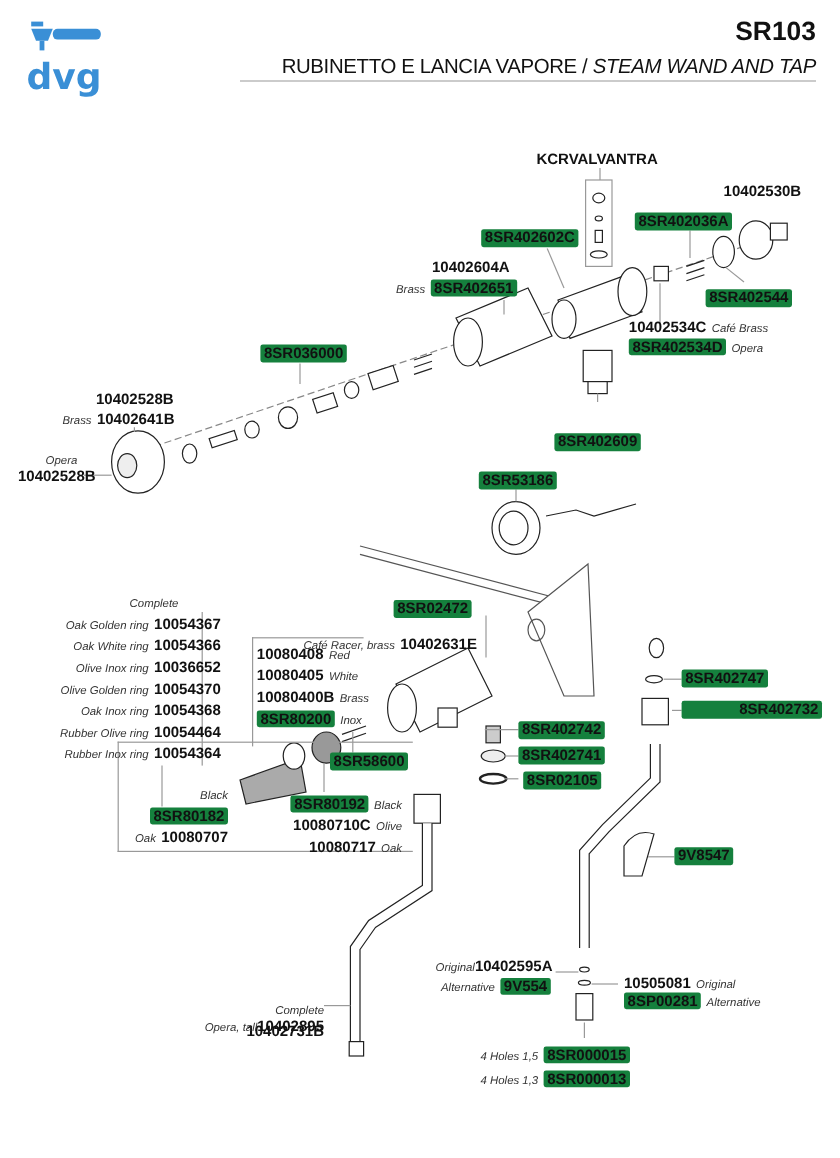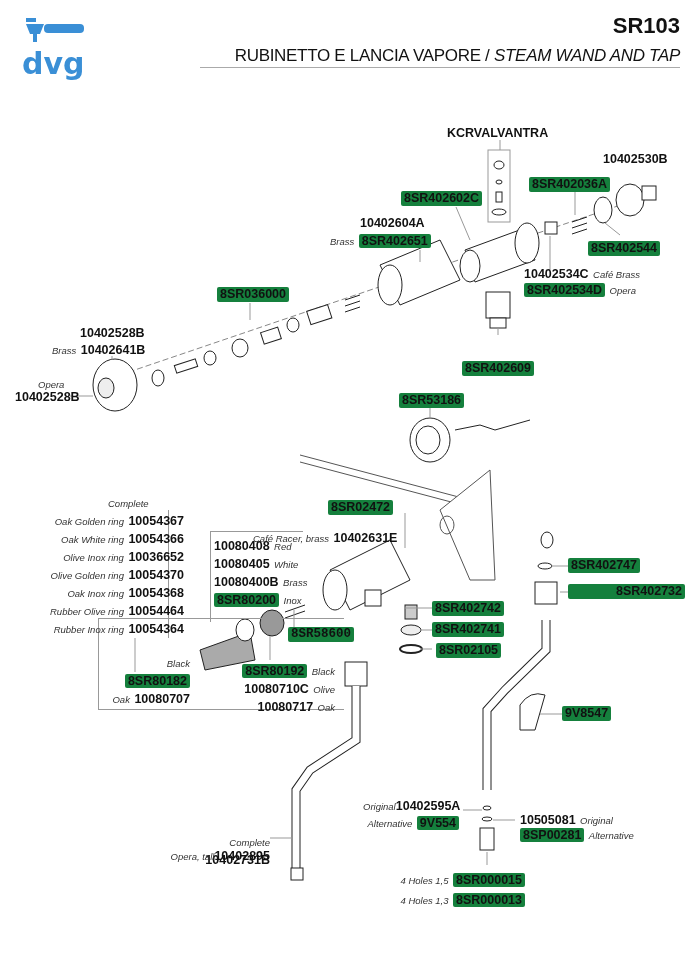--- a/index.html
+++ b/index.html
@@ -207,21 +207,21 @@
   <span class="code">10402631E</span>
 </div>
 
 <div class="abs" style="left:214px;top:536px;">
   <div><span class="code">10080408</span> <span class="note">Red</span></div>
   <div><span class="code">10080405</span> <span class="note">White</span></div>
   <div><span class="code">10080400B</span> <span class="note">Brass</span></div>
   <div><span class="code hl">8SR80200</span> <span class="note">Inox</span></div>
 </div>
 
-<div class="abs code hl" style="left:288px;top:627px;font-family:Liberation Mono, monospace;">8SR58600</div>
+<div class="abs code hl" style="left:275px;top:627px;">8SR58600</div>
 <div class="abs code hl" style="left:432px;top:601px;">8SR402742</div>
 <div class="abs code hl" style="left:432px;top:622px;">8SR402741</div>
 <div class="abs code hl" style="left:436px;top:643px;">8SR02105</div>
 <div class="abs code hl" style="left:568px;top:558px;">8SR402747</div>
 <div class="abs code hl" style="left:568px;top:584px;padding-left:48px;">8SR402732</div>
 <div class="abs code hl" style="left:562px;top:706px;">9V8547</div>
 
 <div class="abs" style="left:100px;top:653px;text-align:right;width:90px;">
   <div><span class="note">Black</span> <span class="code hl">8SR80182</span></div>
   <div><span class="note">Oak</span> <span class="code">10080707</span></div>

